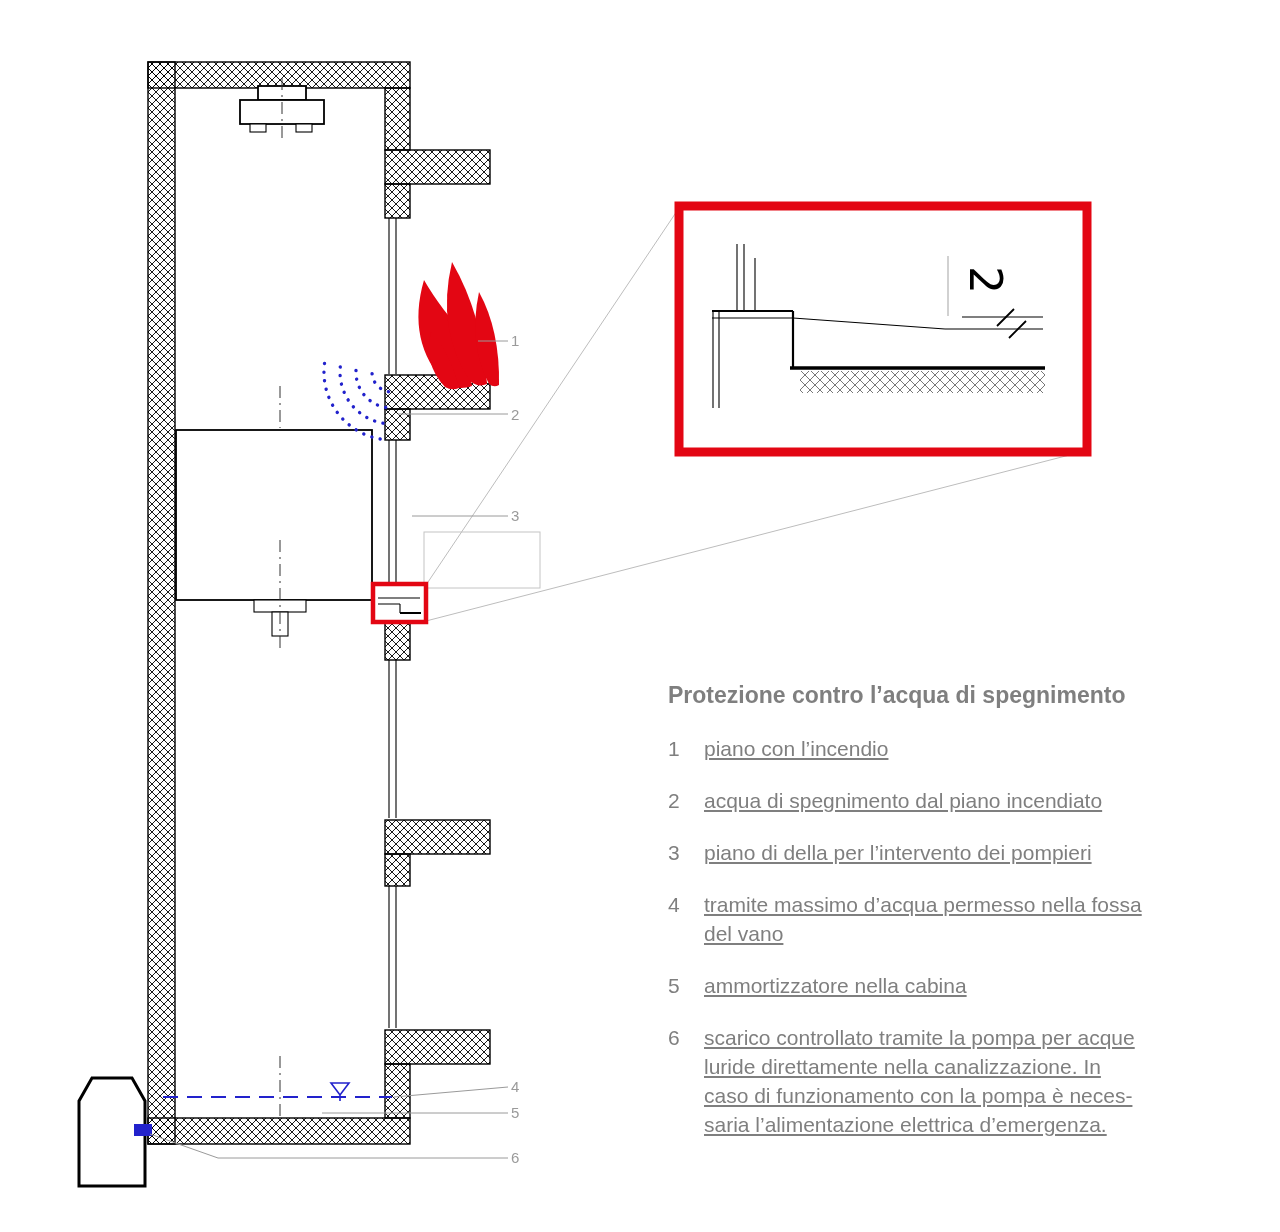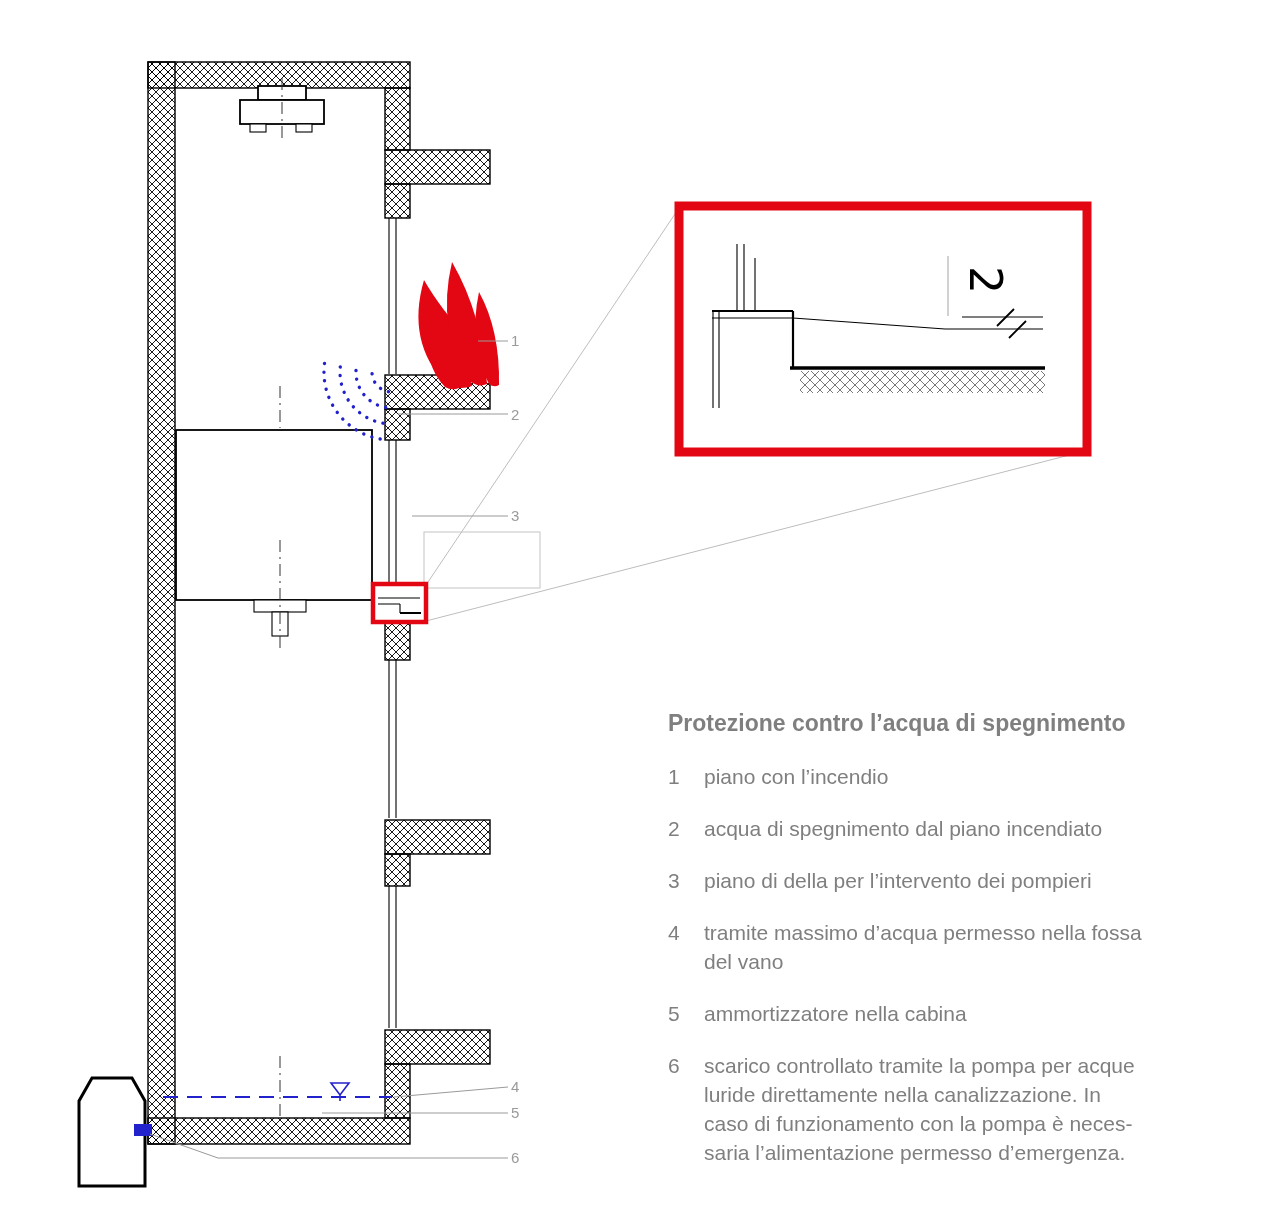--- a/index.html
+++ b/index.html
@@ -31,25 +31,25 @@
   .waterdots{stroke:var(--water-blue);stroke-width:3.4;stroke-dasharray:0.1 8.5;stroke-linecap:round;fill:none;}
   .leader{stroke:var(--leader-gray);stroke-width:1;fill:none;}
   .marker{fill:var(--leader-gray);font-size:15px;font-family:"Liberation Sans",sans-serif;}
   .redbox{fill:#fff;stroke:var(--detail-border-red);}
   .connector{stroke:#bdbdbd;stroke-width:1;fill:none;}
   .xline{stroke:#999;stroke-width:0.9;fill:none;}
   .tick{stroke:#000;stroke-width:1.8;fill:none;}
   .dimtext{fill:#000;font-size:44px;font-family:"DejaVu Sans",sans-serif;}
 
   
-  .legend{position:absolute;left:668px;top:708px;width:518px;color:var(--text-gray);}
+  .legend{position:absolute;left:668px;top:680px;width:518px;color:var(--text-gray);}
   .legend-title{font-weight:bold;font-size:23px;line-height:30px;margin:0 0 24px 0;}
   .legend-row{display:flex;margin-bottom:23px;font-size:21px;line-height:29px;}
   .legend-num{width:36px;flex:0 0 36px;}
-  .legend-text{white-space:pre-line;flex:1;}
+  .legend-text{white-space:pre-line;flex:1;text-decoration:underline;}
 </style>
 </head>
 <body>
 
 <div class="stage">
 
   <svg class="drawing" width="1280" height="1232" viewBox="0 0 1280 1232">
     <defs>
       <pattern id="wallHatch" width="8" height="8" patternUnits="userSpaceOnUse">
         <path d="M-2,2 L2,-2 M0,8 L8,0 M6,10 L10,6" stroke="#000" stroke-width="0.9"></path>
@@ -198,17 +198,17 @@
     </div>
     <div class="legend-row">
       <div class="legend-num">5</div>
       <div class="legend-text">ammortizzatore nella cabina</div>
     </div>
     <div class="legend-row">
       <div class="legend-num">6</div>
       <div class="legend-text">scarico controllato tramite la pompa per acque
 luride direttamente nella canalizzazione. In
 caso di funzionamento con la pompa è neces-
-saria l’alimentazione permesso d’emergenza.</div>
+saria l’alimentazione elettrica d’emergenza.</div>
     </div>
   </div>
 
 </div>
 
 </body></html>

